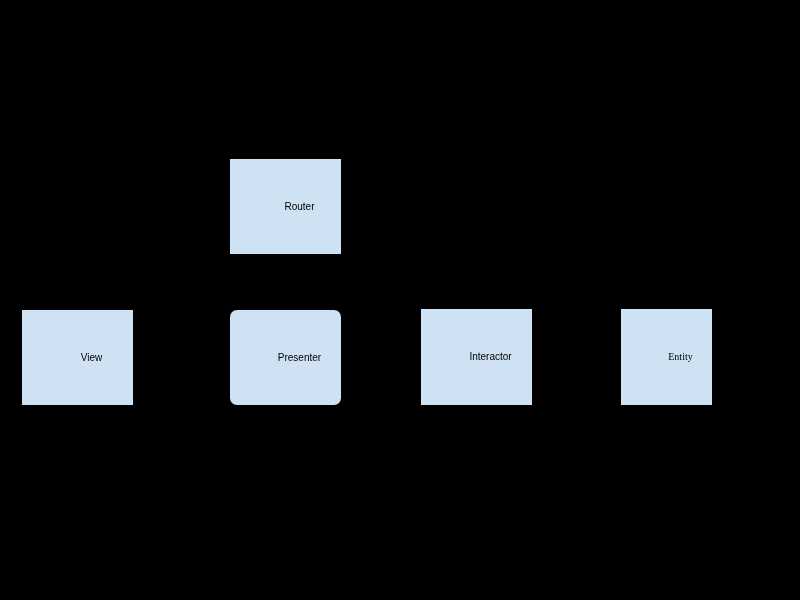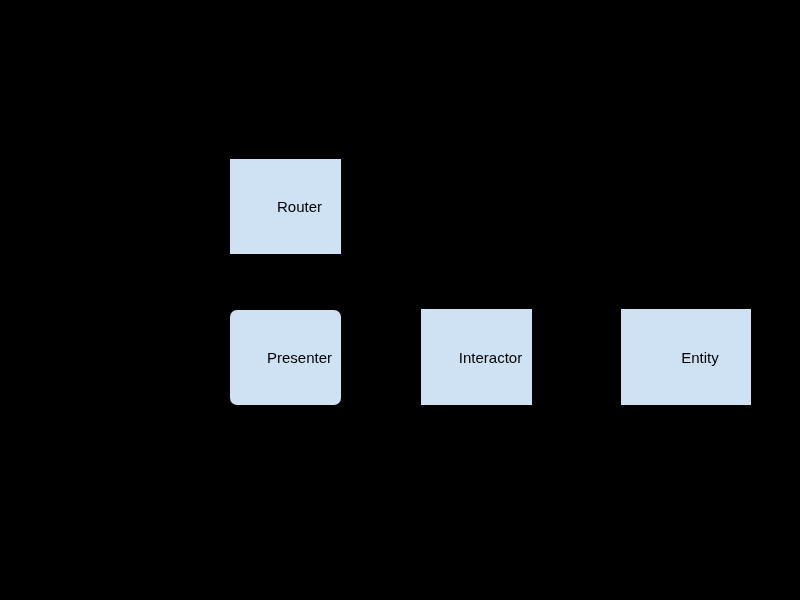--- a/index.html
+++ b/index.html
@@ -15,36 +15,39 @@
     overflow: hidden;
     font-family: "Liberation Sans", sans-serif;
   }
   .diagram-node {
     position: absolute;
     display: flex;
     align-items: center;
     justify-content: center;
     background: #cfe2f3;
     color: #000000;
-    font-size: 15px;
+    font-size: 10px;
     line-height: 1;
     box-sizing: border-box;
     user-select: none;
     padding-left: 28px;
   }
 </style>
 </head>
 <body>
 
 <div id="canvas" style="background: rgb(0, 0, 0);">
     <div class="diagram-node" style="left: 230px; top: 159px; width: 111px; height: 95px; background: rgb(207, 226, 243); color: rgb(0, 0, 0);">
       <span>Router</span>
     </div>
+    <div class="diagram-node" style="left: 22px; top: 310px; width: 111px; height: 95px; background: rgb(207, 226, 243); color: rgb(0, 0, 0);">
+      <span>View</span>
+    </div>
     <div class="diagram-node" style="left: 230px; top: 310px; width: 111px; height: 95px; background: rgb(207, 226, 243); color: rgb(0, 0, 0); border-radius: 7px;">
       <span>Presenter</span>
     </div>
     <div class="diagram-node" style="left: 421px; top: 309px; width: 111px; height: 96px; background: rgb(207, 226, 243); color: rgb(0, 0, 0); text-align: right;">
       <span>Interactor</span>
     </div>
-    <div class="diagram-node" style="left: 621px; top: 309px; width: 130px; height: 96px; background: rgb(207, 226, 243); color: rgb(0, 0, 0);">
+    <div class="diagram-node" style="left: 621px; top: 309px; width: 91px; height: 96px; background: rgb(207, 226, 243); color: rgb(0, 0, 0); font-family: Liberation Serif, serif;">
       <span>Entity</span>
     </div>
   </div>
 
 </body></html>

